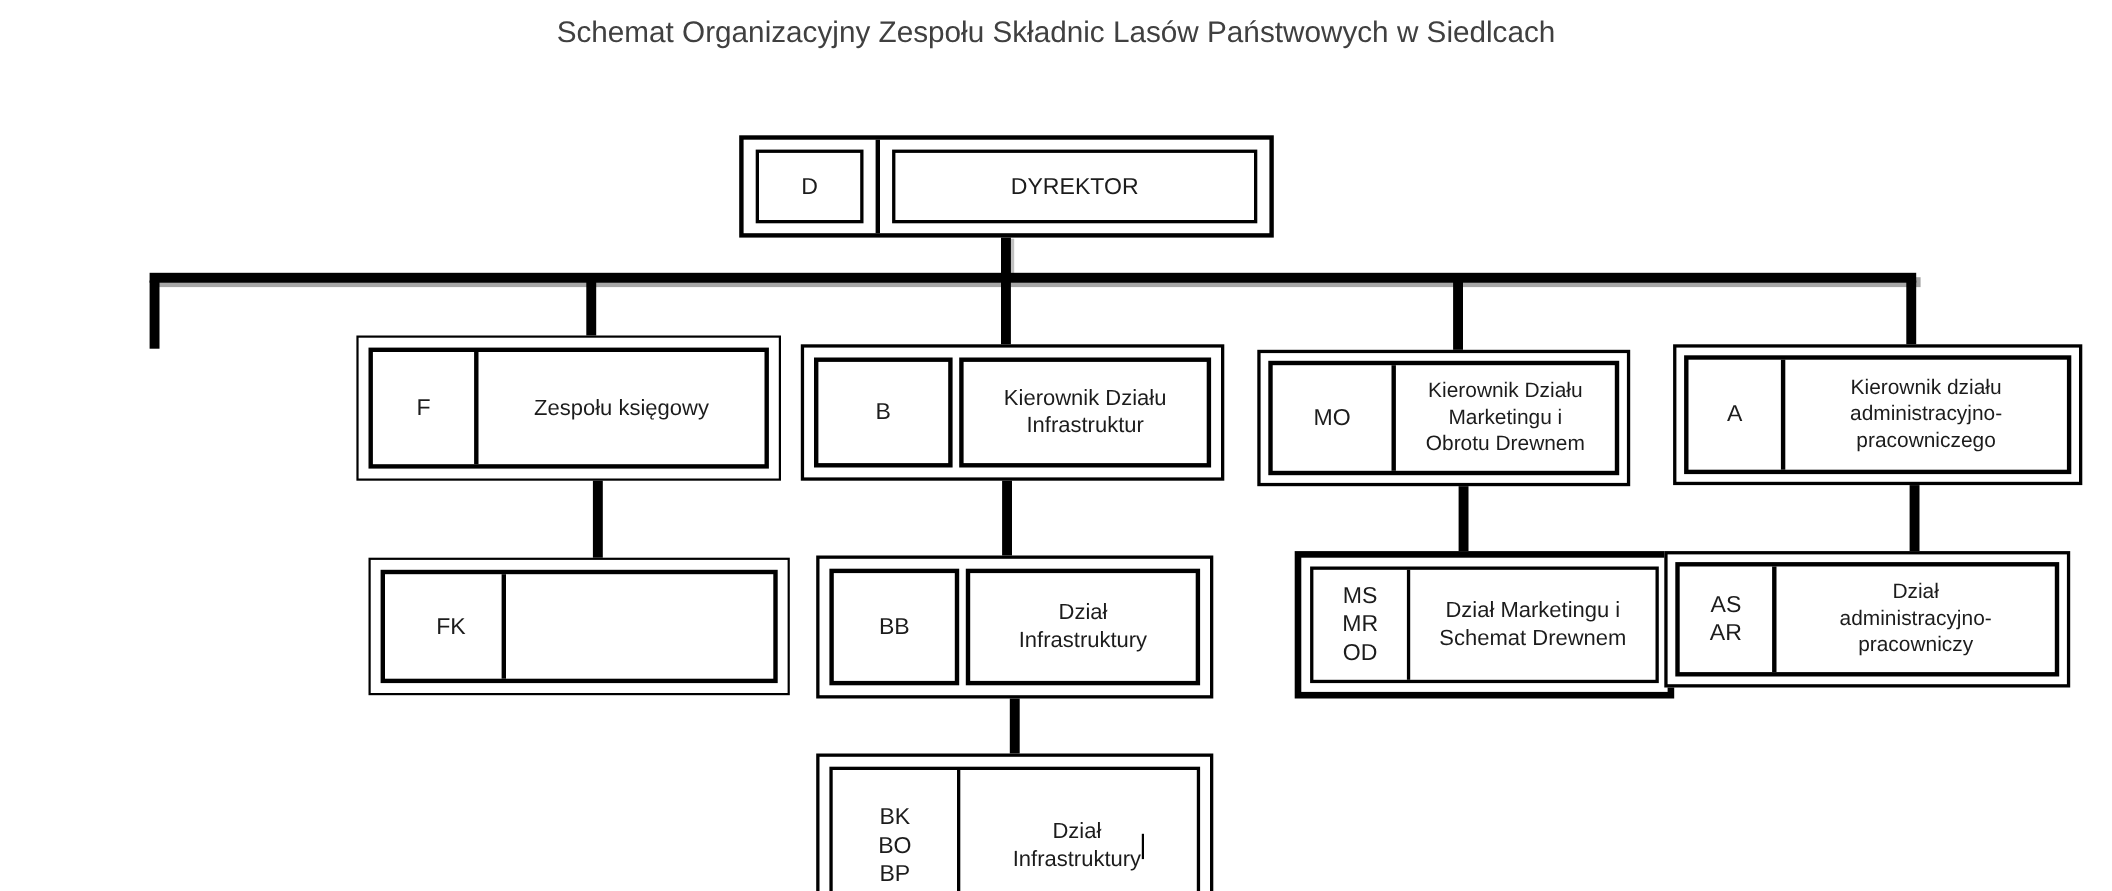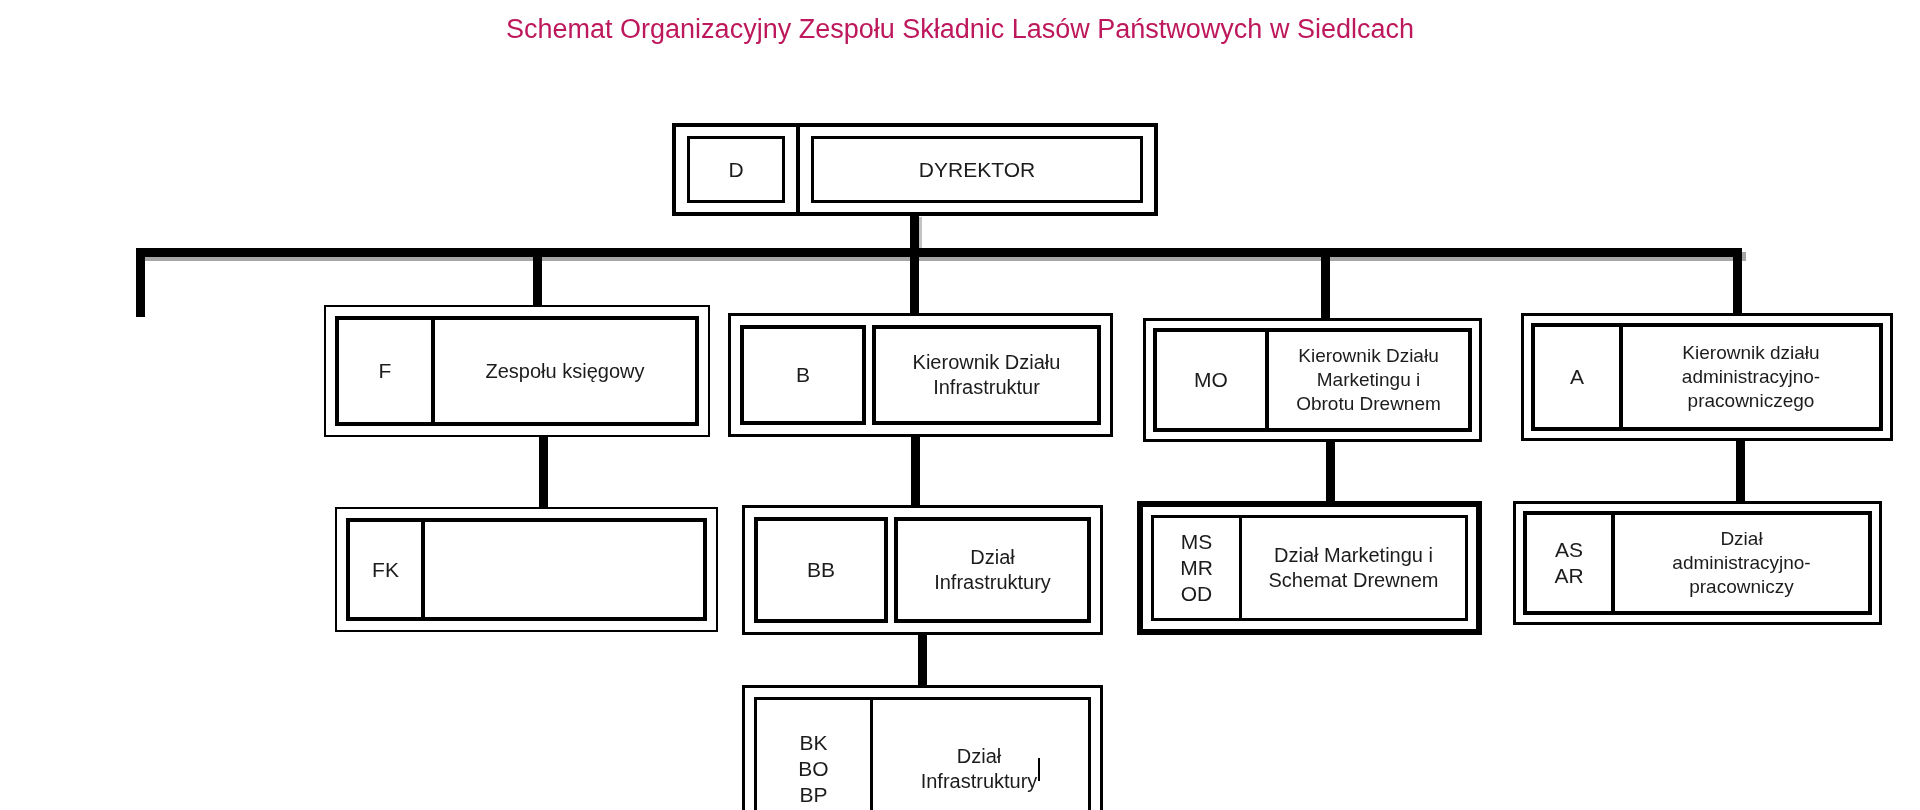--- a/index.html
+++ b/index.html
@@ -12,21 +12,21 @@
     font-family: "Liberation Sans", sans-serif;
     color: #1c1c1c;
   }
   .title {
     position: absolute;
     top: 14px;
     left: 0;
     width: 100%;
     text-align: center;
     font-size: 27px;
-    color: #be185d;
+    color: #404040;
   }
   
   .line { position: absolute; background: #000; }
   .trunk { box-shadow: 4px 4px 0 0 #a6a6a6; }
   .stub-sh { box-shadow: 3px 3px 0 0 #c2c2c2; }
   
   .node { position: absolute; background: #fff; box-sizing: border-box; }
   .outer {
     width: 100%; height: 100%;
     box-sizing: border-box;
@@ -161,37 +161,37 @@
         <div class="cell label" style="font-size:19px; line-height:24px;">Kierownik działu
 administracyjno-
 pracowniczego</div>
       </div>
     </div>
   </div>
 
   <div class="node" style="left:335px; top:507px; width:383px; height:125px;">
     <div class="outer t2">
       <div class="inner joined">
-        <div class="cell code" style="width:75px;">FK</div>
+        <div class="cell code" style="width:96px;margin-left:14px;">FK</div>
       </div>
     </div>
   </div>
 
   <div class="node" style="left:742px; top:505px; width:361px; height:130px;">
     <div class="outer t3">
       <div class="inner split">
-        <div class="cell code" style="width:134px;">BB</div>
+        <div class="cell code" style="width:118px;">BB</div>
         <div class="cell label">Dział
 Infrastruktury</div>
       </div>
     </div>
   </div>
 
   <div class="node" style="left:1137px; top:501px; width:345px; height:134px;">
-    <div class="outer t6" style="padding:8px;">
+    <div class="outer t6" style="padding:8px;margin-left:40px;">
       <div class="inner joined" style="border-width:3px;">
         <div class="cell code" style="width:88px; border-right-width:3px;">MS
 MR
 OD</div>
         <div class="cell label">Dział Marketingu i
 Schemat Drewnem</div>
       </div>
     </div>
   </div>
 

